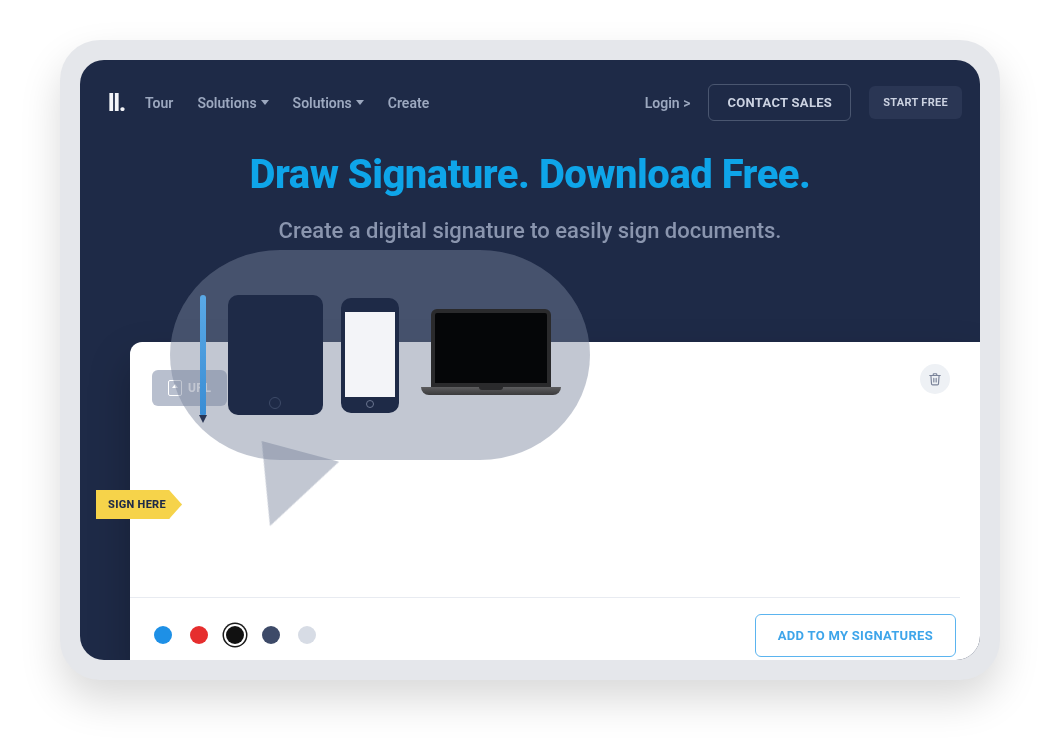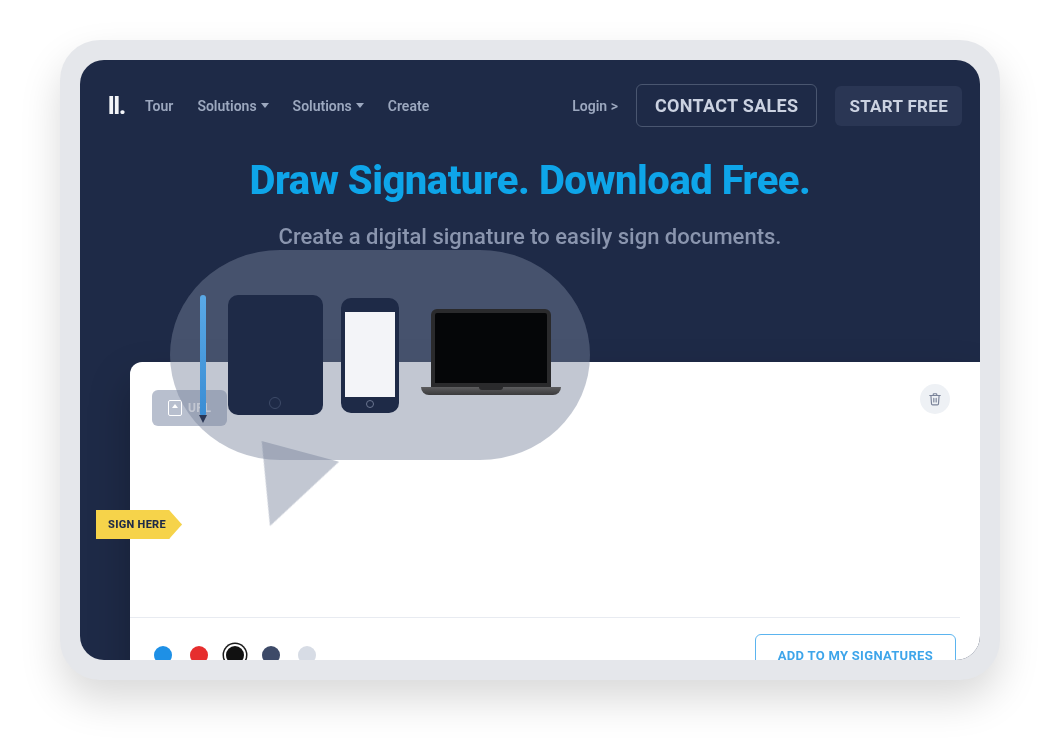--- a/index.html
+++ b/index.html
@@ -76,32 +76,32 @@
     }
     .login-link {
       cursor: pointer;
     }
     .contact-btn {
       border: 1.5px solid #4a5670;
       background: transparent;
       color: #cbd2e1;
       padding: 10px 18px;
       border-radius: 6px;
-      font-size: 18px;
+      font-size: 13px;
       font-weight: 700;
       letter-spacing: 0.3px;
       cursor: pointer;
     }
     .start-btn {
       background: #2a3654;
       color: #cbd2e1;
       padding: 10px 14px;
       border: none;
       border-radius: 6px;
-      font-size: 17px;
+      font-size: 11px;
       font-weight: 700;
       letter-spacing: 0.3px;
       cursor: pointer;
       margin-right: -10px;
     }
     .hero {
       text-align: center;
       padding: 6px 20px 0;
       position: relative;
       z-index: 2;
@@ -243,21 +243,21 @@
       content:'';
       position:absolute;
       top:0;left:50%;
       transform: translateX(-50%);
       width:24px;height:3px;
       background:#2a2a2c;
       border-radius: 0 0 3px 3px;
     }
     .signature-card {
       position: absolute;
-      top: 302px;
+      top: 282px;
       left: 50px;
       right: 0;
       height: 330px;
       background: #ffffff;
       border-radius: 12px 0 0 12px;
       box-shadow: 0 20px 40px rgba(0,0,0,0.25);
       z-index: 3;
       overflow: visible;
     }
     .card-inner {

